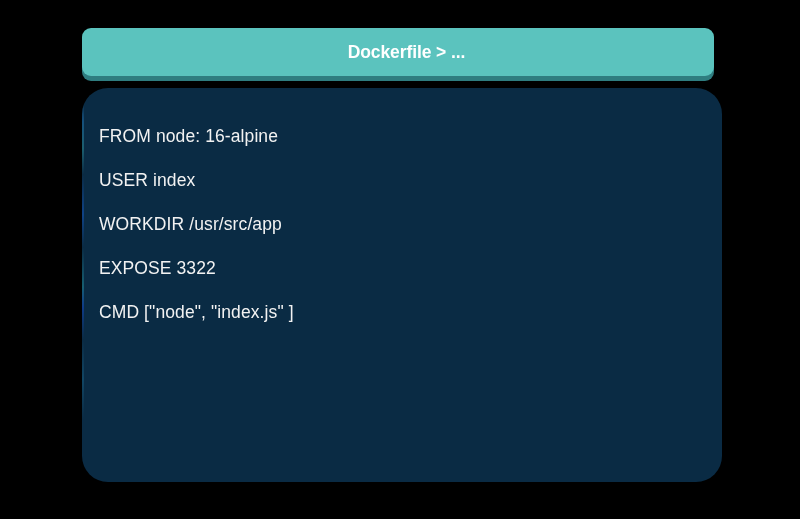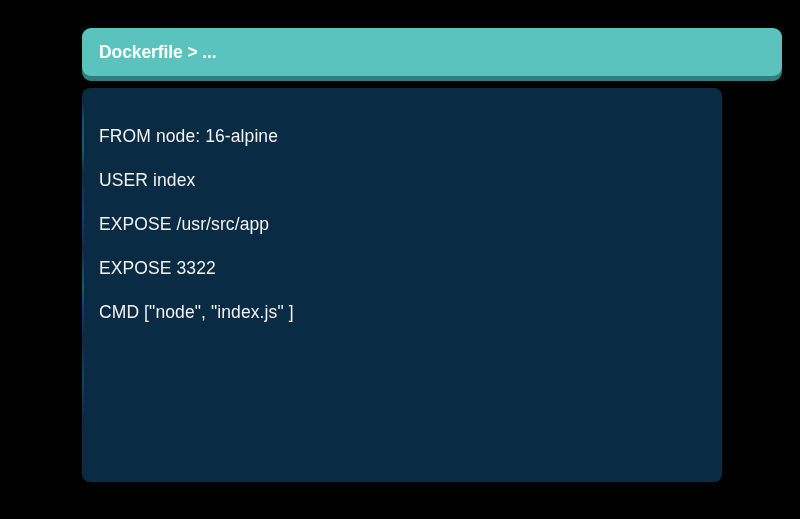--- a/index.html
+++ b/index.html
@@ -19,47 +19,48 @@
     width: 800px;
     height: 519px;
     background: #000000;
   }
 
   
   .header-bar {
     position: absolute;
     left: 82px;
     top: 28px;
-    width: 700px;
+    width: 632px;
     height: 48px;
     background: #5bc3be;
     border-radius: 9px;
     box-shadow: 0 5px 0 0 #2f7d80;
     display: flex;
     align-items: center;
     box-sizing: border-box;
     padding-left: 17px;
+    justify-content: center;
   }
   .header-title {
     color: #ffffff;
     font-size: 17.5px;
     font-weight: bold;
     letter-spacing: -0.1px;
     white-space: nowrap;
   }
 
   
   .code-panel {
     position: absolute;
     left: 82px;
     top: 88px;
     width: 640px;
     height: 394px;
     background: #0a2b44;
-    border-radius: 8px;
+    border-radius: 26px;
     box-sizing: border-box;
     padding: 26px 0 0 0;
     overflow: hidden;
   }
 
   
   .left-accent {
     position: absolute;
     left: 0px;
     top: 14px;
@@ -104,20 +105,20 @@
     <span class="header-title">Dockerfile &gt; ...</span>
   </div>
 
   <div class="code-panel">
 
     <div class="left-accent"></div>
 
     <div class="code-lines">
       <div class="code-line">FROM node: 16-alpine</div>
       <div class="code-line">USER index</div>
-      <div class="code-line">EXPOSE /usr/src/app</div>
+      <div class="code-line">WORKDIR /usr/src/app</div>
       <div class="code-line">EXPOSE 3322</div>
       <div class="code-line">CMD ["node", "index.js" ]</div>
     </div>
 
   </div>
 
 </div>
 
 </body></html>

